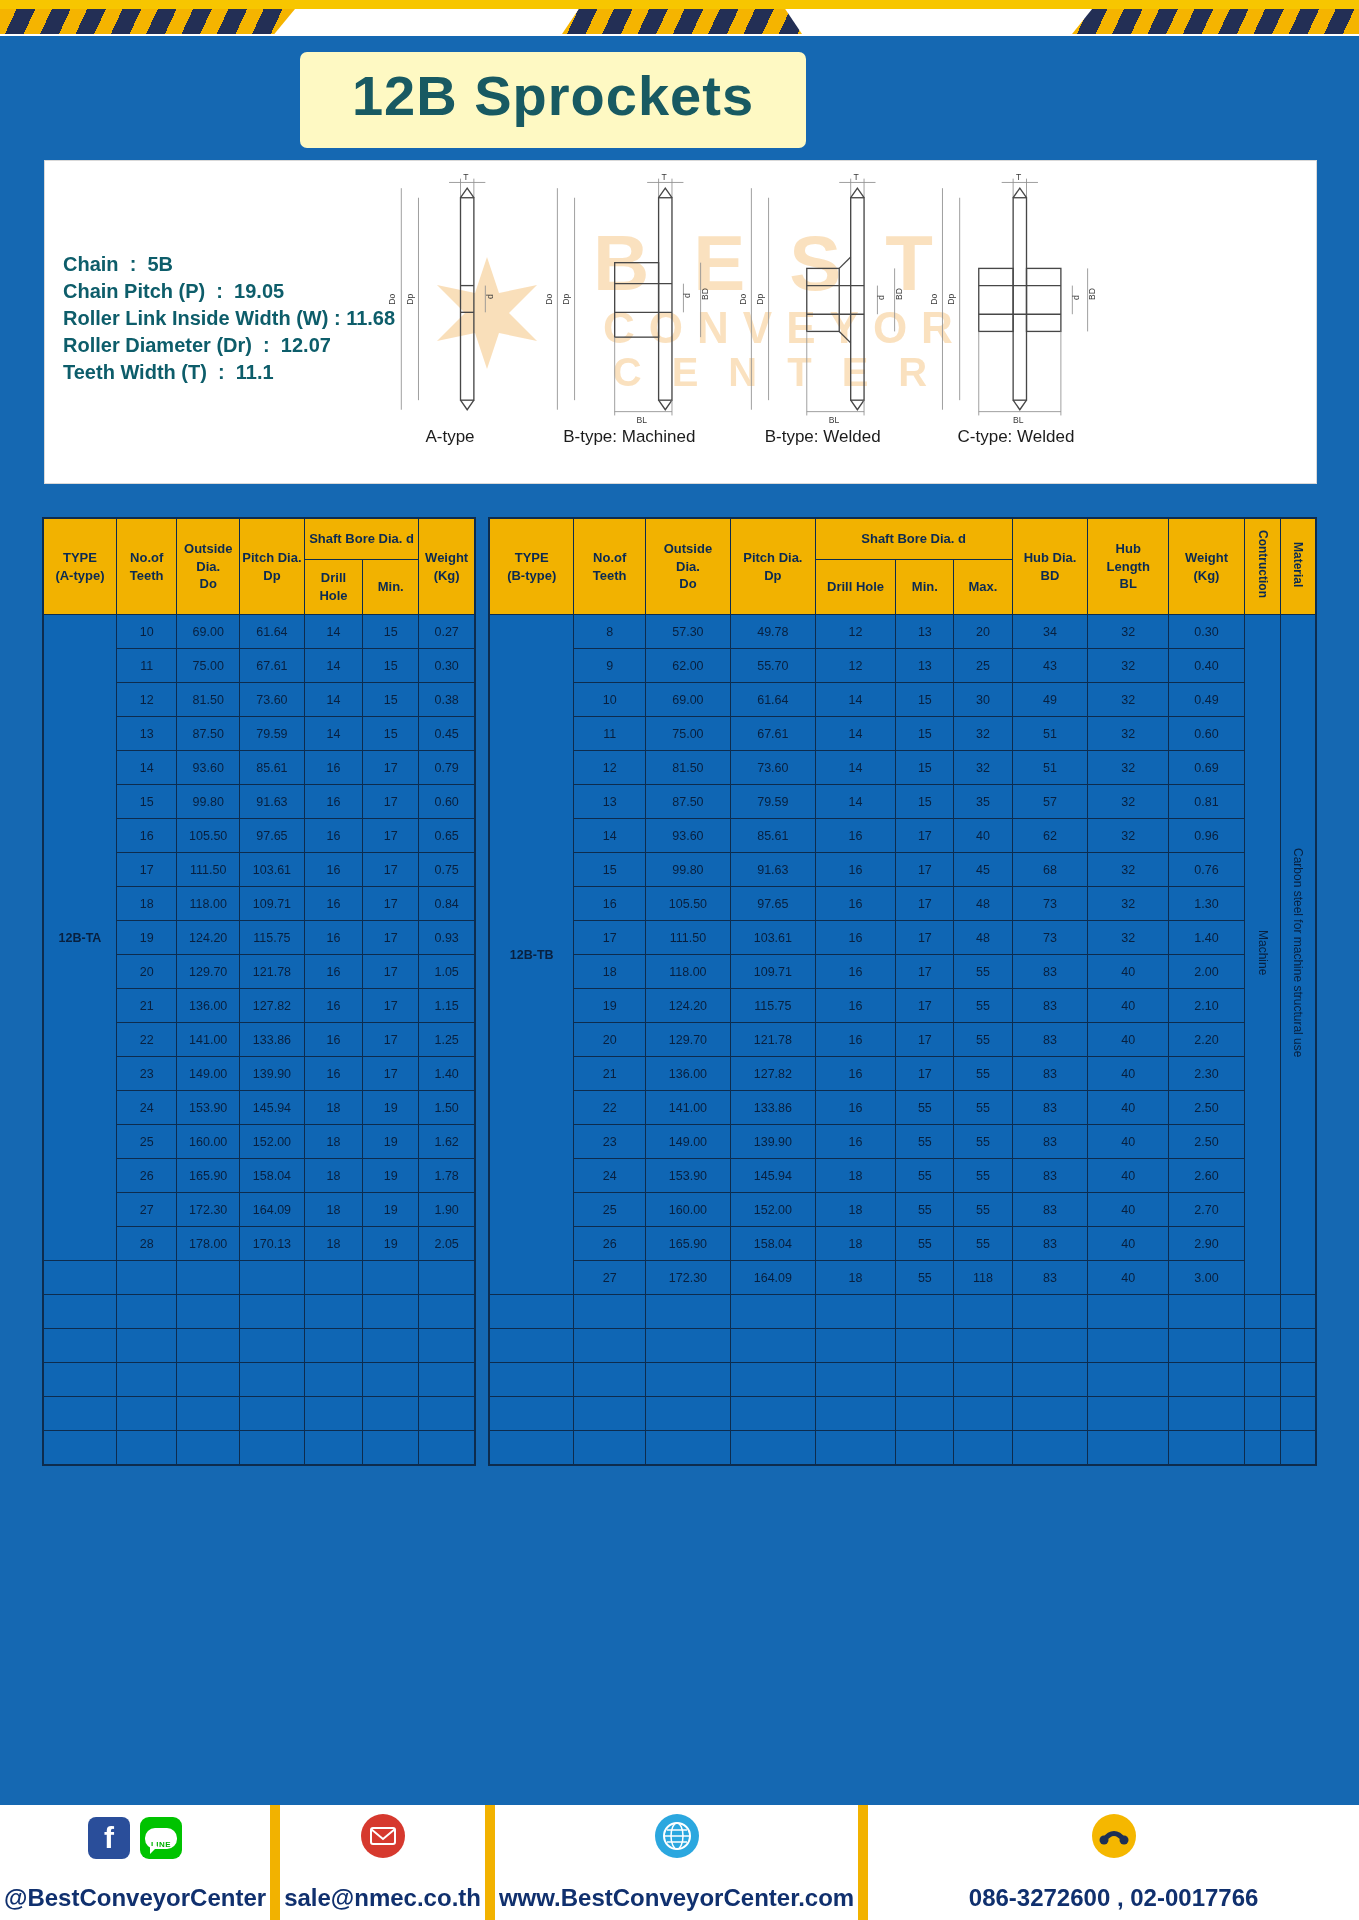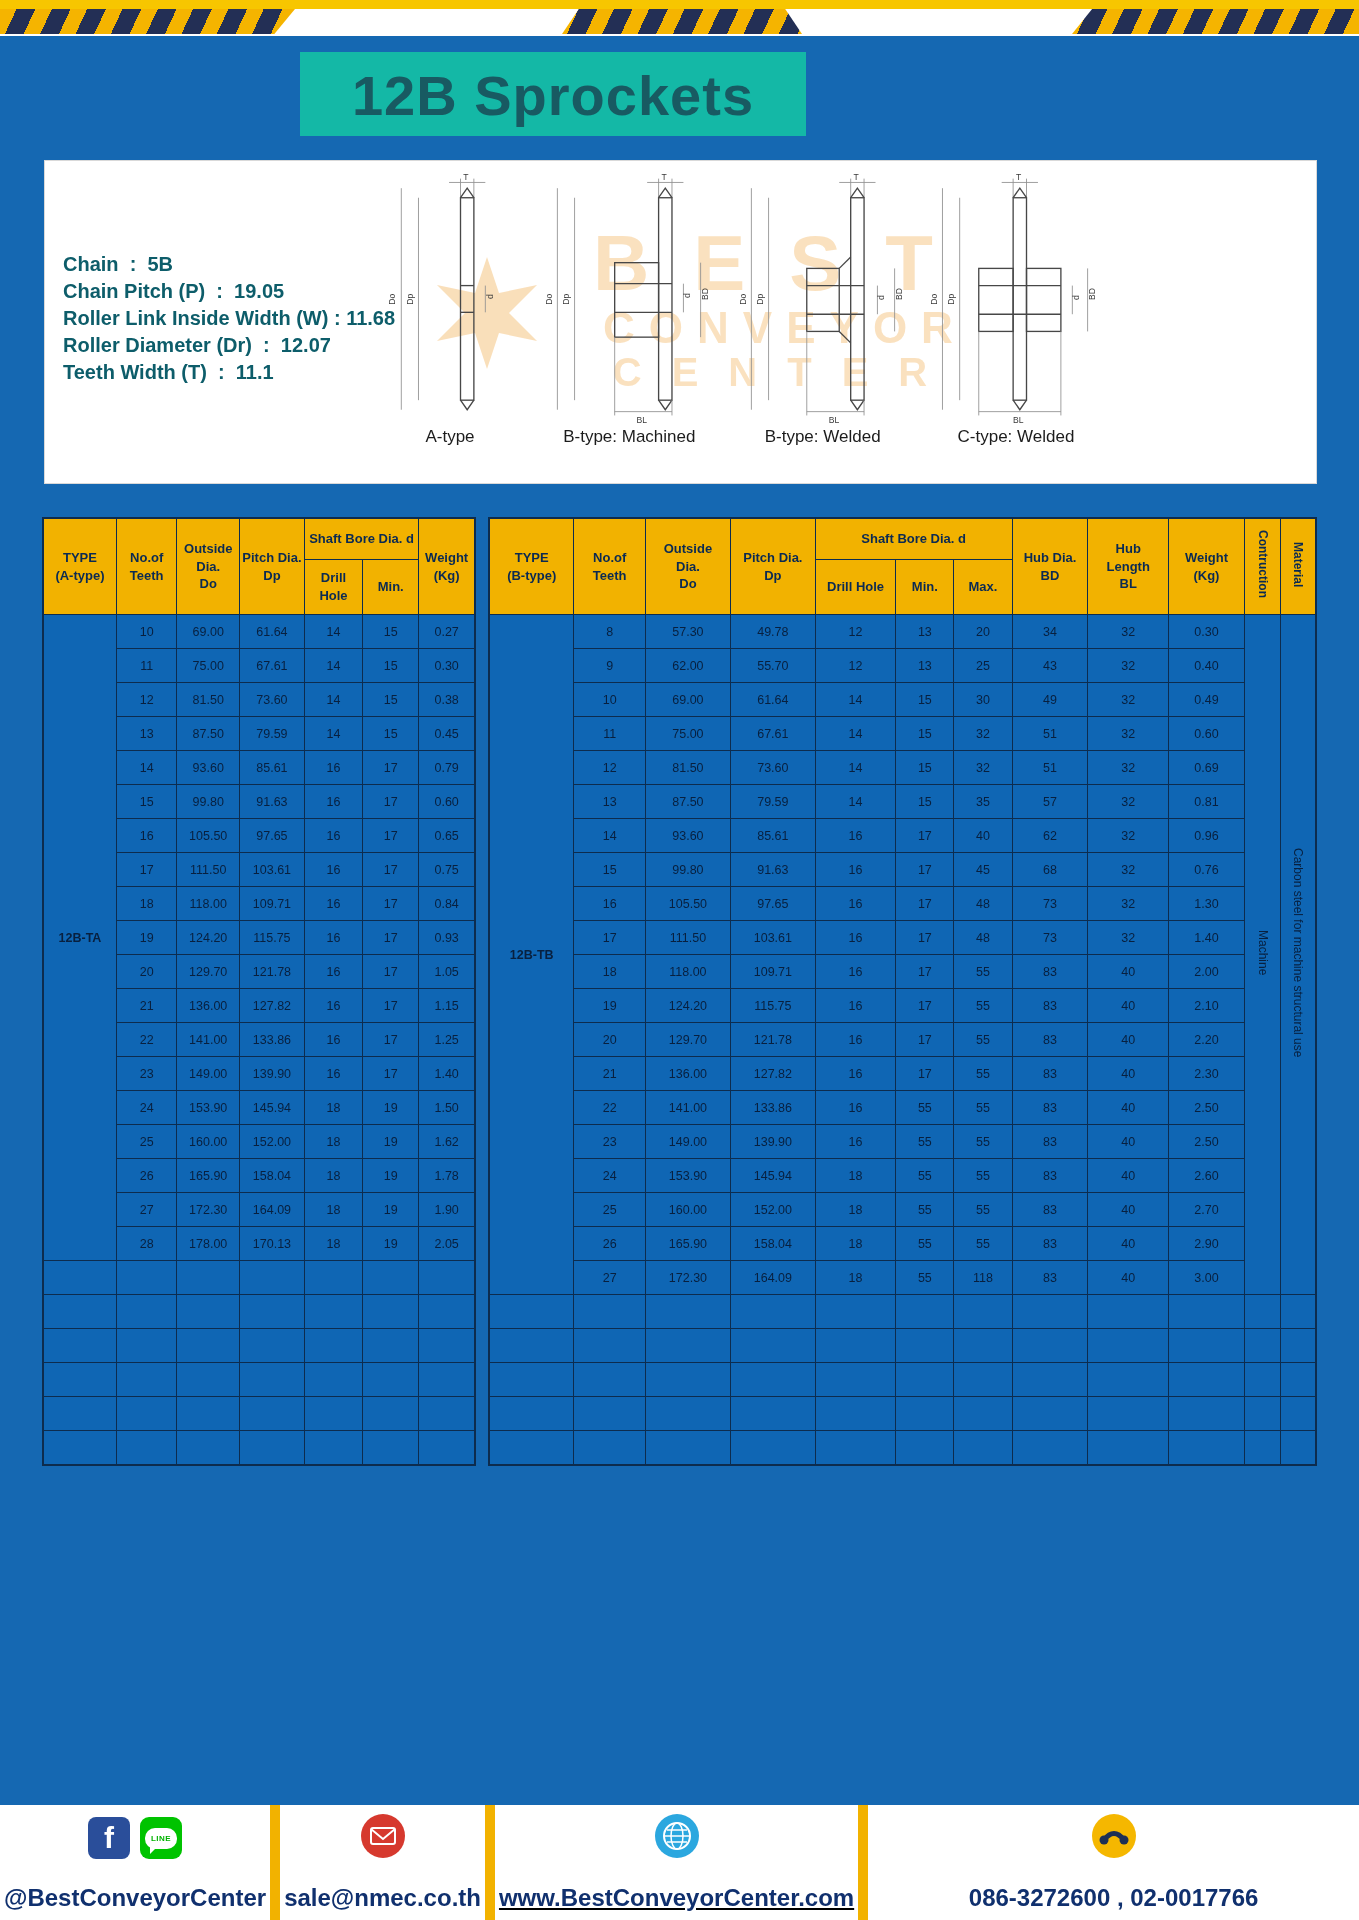--- a/index.html
+++ b/index.html
@@ -9,21 +9,21 @@
   
   .topband{position:absolute;left:0;top:0;width:1359px;height:36px;background:#ffffff;}
   .topline{position:absolute;left:0;top:0;width:1359px;height:9px;background:#f7c600;}
   .hazard{position:absolute;top:9px;height:25px;
           background:repeating-linear-gradient(115deg,#f5b400 0 15px,#232f55 15px 32px);}
   .hz-left{left:0;width:295px;clip-path:polygon(0 0,100% 0,93% 100%,0 100%);}
   .hz-mid{left:562px;width:240px;clip-path:polygon(7% 0,93% 0,100% 100%,0 100%);}
   .hz-right{right:0;width:287px;clip-path:polygon(7% 0,100% 0,100% 100%,0 100%);}
 
   
-  .banner{position:absolute;left:300px;top:52px;width:506px;height:84px;background:#14b8a6;}
+  .banner{position:absolute;left:300px;top:52px;width:506px;height:96px;background:#fef9c3;border-radius:7px;}
   .title{width:100%;height:100%;line-height:88px;text-align:center;font-size:56px;
          font-weight:bold;color:#185a62;letter-spacing:1px;}
 
   
   .panel{position:absolute;left:44px;top:160px;width:1271px;height:322px;background:#ffffff;
          border:1px solid #d9d9d9;}
   .specs{position:absolute;left:18px;top:90px;z-index:3;}
   .spec-line{font-size:20px;font-weight:bold;color:#0d5d6a;line-height:27px;white-space:pre;}
 
   .watermark{position:absolute;left:470px;top:62px;width:540px;z-index:1;text-align:center;
@@ -59,31 +59,31 @@
   .vtd{padding:0;}
   .vtd .vtext{font-size:12px;color:#08203f;}
 
   
   .footer{position:absolute;left:0;top:1805px;width:1359px;height:115px;background:#ffffff;
           display:flex;align-items:stretch;}
   .f-sec{display:flex;flex-direction:column;align-items:center;justify-content:space-between;
          padding:8px 4px 8px;box-sizing:border-box;}
   .f-sec1{flex:0 0 262px;}
   .f-sec2{flex:0 0 196px;border-radius:28px;}
-  .f-sec3{flex:0 0 340px;text-decoration:underline;}
+  .f-sec3{flex:0 0 340px;}
   .f-sec4{flex:1 1 auto;}
   .f-bar{flex:0 0 10px;background:#f2b200;}
   .f-icons{display:flex;gap:10px;align-items:center;height:50px;}
   .f-text{font-size:24px;font-weight:bold;color:#10306e;white-space:nowrap;}
   .fb{width:42px;height:42px;background:#2a4e9a;border-radius:8px;color:#fff;font-weight:bold;
       font-size:30px;display:flex;align-items:center;justify-content:center;}
   .lineic{width:42px;height:42px;background:#00c300;border-radius:9px;display:flex;
           align-items:center;justify-content:center;}
   .bubble{width:32px;height:21px;background:#fff;border-radius:10px;position:relative;
-          display:flex;align-items:center;justify-content:center;}
+          display:flex;align-items:flex-end;justify-content:center;}
   .bubble::after{content:"";position:absolute;left:5px;bottom:-5px;border:4px solid transparent;
                  border-top-color:#fff;border-left-color:#fff;}
   .bubble span{font-size:8px;font-weight:bold;color:#00b300;letter-spacing:.5px;}
 </style>
 </head>
 <body>
 
 <div id="page">
 
   <div class="topband"></div>

